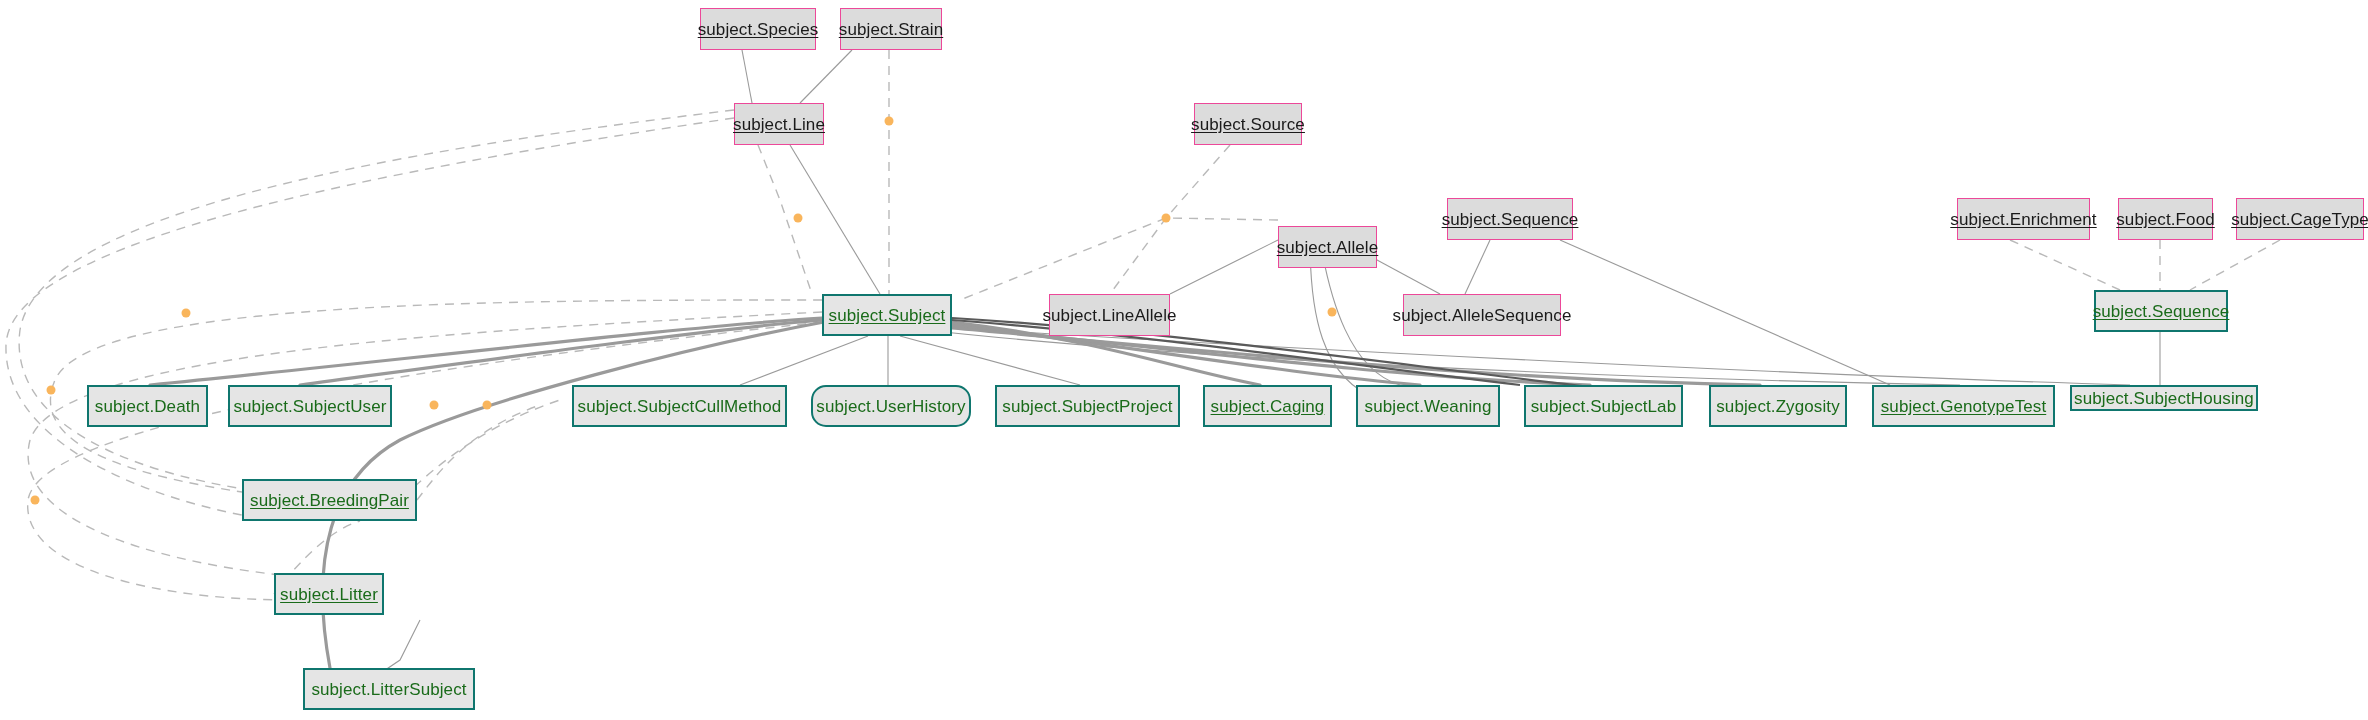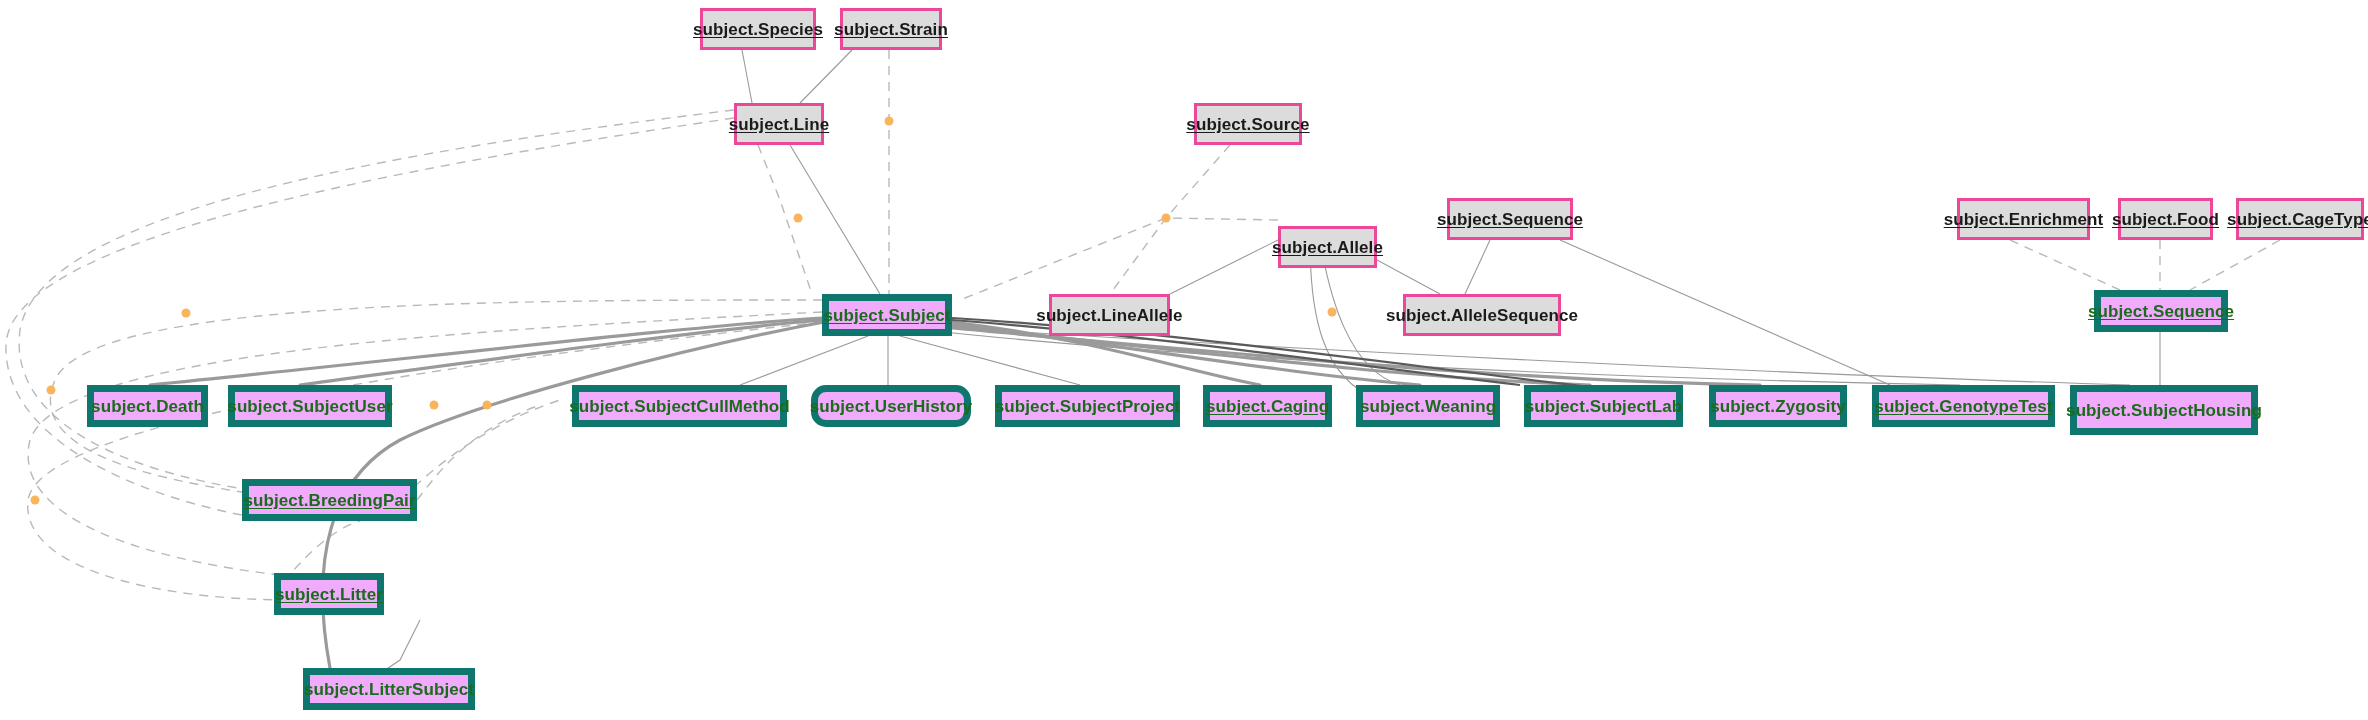--- a/index.html
+++ b/index.html
@@ -3,22 +3,22 @@
 <meta charset="utf-8">
 <style>
   html,body{margin:0;padding:0;background:#ffffff;}
   body{width:2368px;height:720px;overflow:hidden;
        font-family:"Liberation Sans","DejaVu Sans",sans-serif;}
   #canvas{position:relative;width:2368px;height:720px;background:#fff;}
   #edges{position:absolute;left:0;top:0;width:2368px;height:720px;}
   .node{position:absolute;display:flex;align-items:center;justify-content:center;
         box-sizing:border-box;white-space:nowrap;font-size:17px;line-height:1;
         letter-spacing:0.1px;}
-  .node.gray{background:#dcdcdc;border:3px solid #ec4899;color:#1a1a1a;font-weight:bold;}
-  .node.green{background:#f0abfc;border:7px solid #0f766e;color:#1a6b1a;font-weight:bold;}
+  .node.gray{background:#dcdcdc;border:1px solid #ec4899;color:#1a1a1a;}
+  .node.green{background:#e5e5e5;border:2px solid #0f766e;color:#1a6b1a;}
   .node .lbl{display:inline-block;}
   .node.underline .lbl{text-decoration:underline;text-underline-offset:2px;}
   .dot{position:absolute;width:9px;height:9px;border-radius:50%;
        background:#f9b55c;transform:translate(-50%,-50%);}
 </style>
 </head>
 <body>
 
 <div id="canvas">
 
@@ -139,21 +139,21 @@
       </div>
       <div class="node green" style="left: 1524px; top: 385px; width: 159px; height: 42px;">
         <span class="lbl">subject.SubjectLab</span>
       </div>
       <div class="node green" style="left: 1709px; top: 385px; width: 138px; height: 42px;">
         <span class="lbl">subject.Zygosity</span>
       </div>
       <div class="node green underline" style="left: 1872px; top: 385px; width: 183px; height: 42px;">
         <span class="lbl">subject.GenotypeTest</span>
       </div>
-      <div class="node green" style="left: 2070px; top: 385px; width: 188px; height: 50px;">
+      <div class="node green" style="left: 2070px; top: 385px; width: 188px; height: 26px;">
         <span class="lbl">subject.SubjectHousing</span>
       </div>
       <div class="node green underline" style="left: 242px; top: 479px; width: 175px; height: 42px;">
         <span class="lbl">subject.BreedingPair</span>
       </div>
       <div class="node green underline" style="left: 274px; top: 573px; width: 110px; height: 42px;">
         <span class="lbl">subject.Litter</span>
       </div>
       <div class="node green" style="left: 303px; top: 668px; width: 172px; height: 42px;">
         <span class="lbl">subject.LitterSubject</span>

